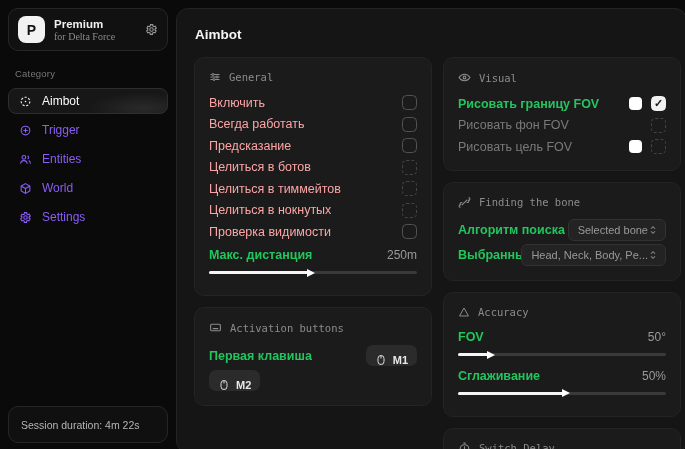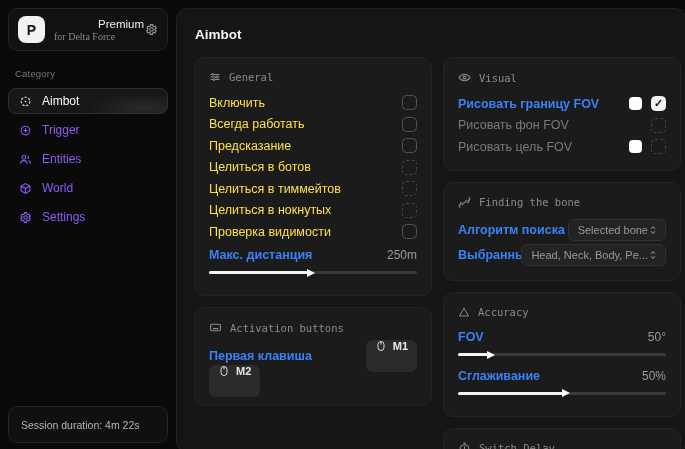--- a/index.html
+++ b/index.html
@@ -14,21 +14,21 @@
   .brand-box {
     display:flex; align-items:center; gap:9px; padding:7px 9px;
     border:1px solid #262626; border-radius:10px; background:#111111;
   }
   .brand-logo {
     width:27px; height:27px; border-radius:8px; background:#f2f2f2;
     display:flex; align-items:center; justify-content:center;
     color:#141414; font-weight:bold; font-size:14px; flex-shrink:0;
   }
   .brand-text { flex:1; min-width:0; }
-  .brand-title { font-size:11.5px; font-weight:normal; color:#f0f0f0;margin-left:44px; }
+  .brand-title { font-size:11.5px; font-weight:bold; color:#f0f0f0; }
   .brand-sub { font-size:10px; color:#8a8a8a; margin-top:1px;font-family:Liberation Serif, serif; }
   .brand-gear { color:#9a9a9a; flex-shrink:0; display:flex; }
   .category-label { font-size:9.5px; color:#787878; margin:17px 0 9px 7px; letter-spacing:.2px; }
   .nav-item {
     display:flex; align-items:center; gap:10px; height:26px; padding:0 10px;
     border:1px solid transparent; border-radius:8px; margin-bottom:3px;
     color:#8b5cf6; font-size:12px; cursor:pointer;
   }
   .nav-item .nv-icon { display:flex; color:inherit; }
   .nav-item.active {
@@ -52,22 +52,22 @@
   .card {
     background:#1b1b1b; border:1px solid #242424; border-radius:10px;
     padding:10px 14px 12px; margin-bottom:11px;
   }
   .card-header {
     display:flex; align-items:center; gap:8px; margin:3px 0 9px;
     color:#8c8c8c; font-family:"DejaVu Sans Mono", monospace; font-size:10.5px;
   }
   .card-header .sec-icon { display:flex; color:#8c8c8c; }
   .row { display:flex; align-items:center; height:21.5px; font-size:12.5px; }
-  .row .lbl { flex:1; color:#fde047; white-space:nowrap; overflow:hidden; }
-  .row .lbl.bright { color:#3b82f6; font-weight:bold; }
+  .row .lbl { flex:1; color:#fca5a5; white-space:nowrap; overflow:hidden; }
+  .row .lbl.bright { color:#22c55e; font-weight:bold; }
   .row .lbl.dim { color:#7a7a7a; }
   .row .val { color:#9a9a9a; font-size:12px; }
   .checkbox {
     width:15px; height:15px; border:1.5px solid #525252; border-radius:4.5px;
     flex-shrink:0; cursor:pointer;
   }
   .checkbox.dashed { border:1.5px dashed #454545; }
   .checkbox.checked {
     background:#f2f2f2; border-color:#f2f2f2; display:flex;
     align-items:center; justify-content:center; color:#1b1b1b;
@@ -82,21 +82,21 @@
     width:0; height:0; border-top:4.5px solid transparent; border-bottom:4.5px solid transparent;
     border-left:8px solid #ffffff;
   }
   .dropdown {
     display:flex; align-items:center; height:22px; padding:0 7px 0 9px;
     background:#232323; border:1px solid #323232; border-radius:6px;
     color:#999999; font-size:11px; cursor:pointer; flex-shrink:0; white-space:nowrap;
   }
   .dropdown .dd-icon { display:flex; color:#8a8a8a; }
   .keybtn {
-    display:flex; align-items:flex-start; gap:6px; height:32px; padding:0 9px;
+    display:flex; align-items:flex-end; gap:6px; height:21px; padding:0 9px;
     background:#2b2b2b; border-radius:7px; color:#e8e8e8; font-size:11px;
     font-weight:bold; cursor:pointer; flex-shrink:0;
   }
   .keybtn .kb-icon { display:flex; color:#dcdcdc; }
   .bone-row { height:25px; }
   .mt2 { margin-top:2px; }
 </style>
 </head>
 <body>
 

